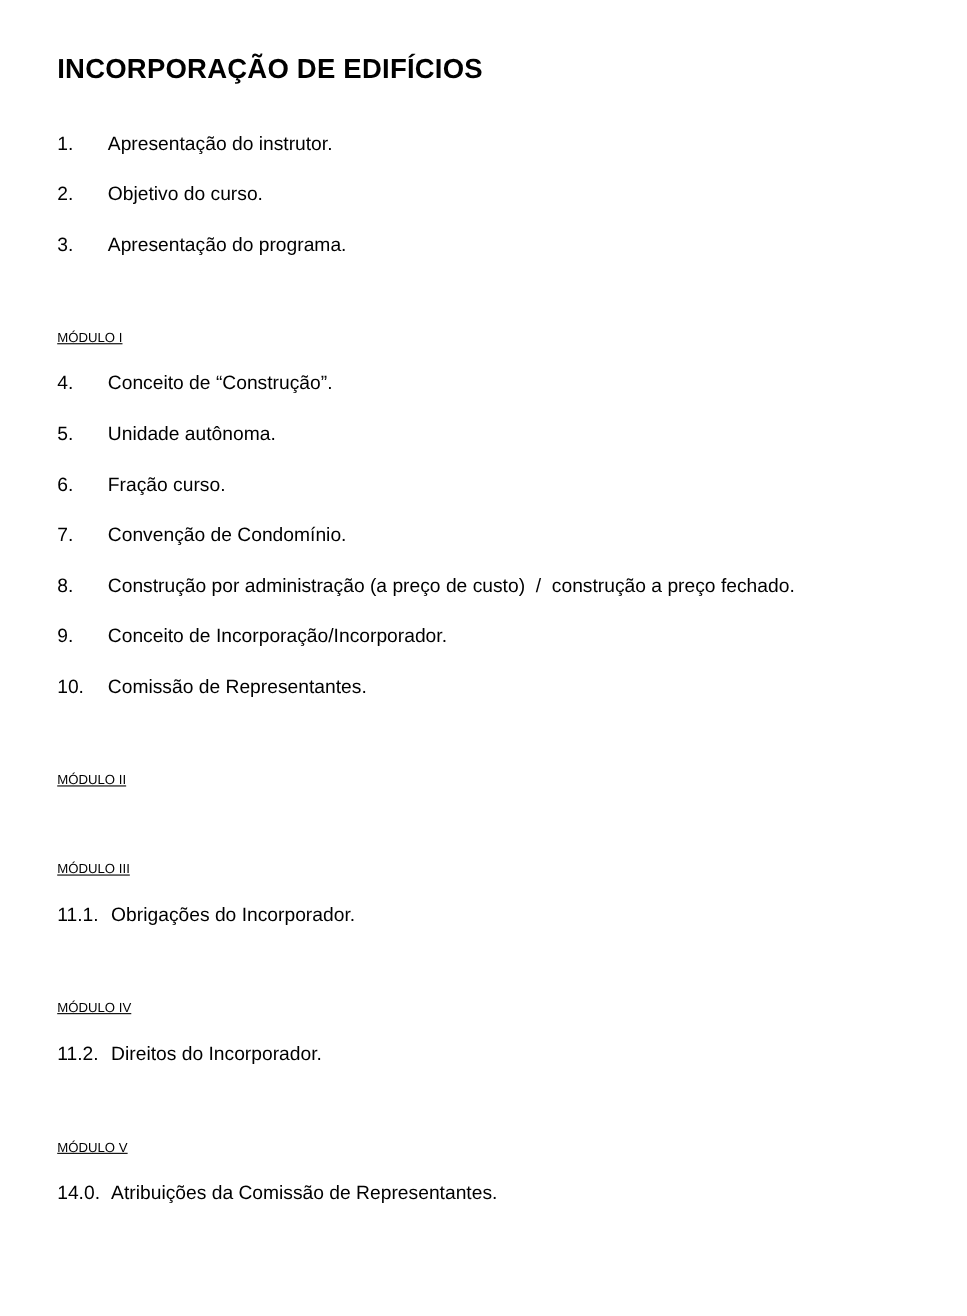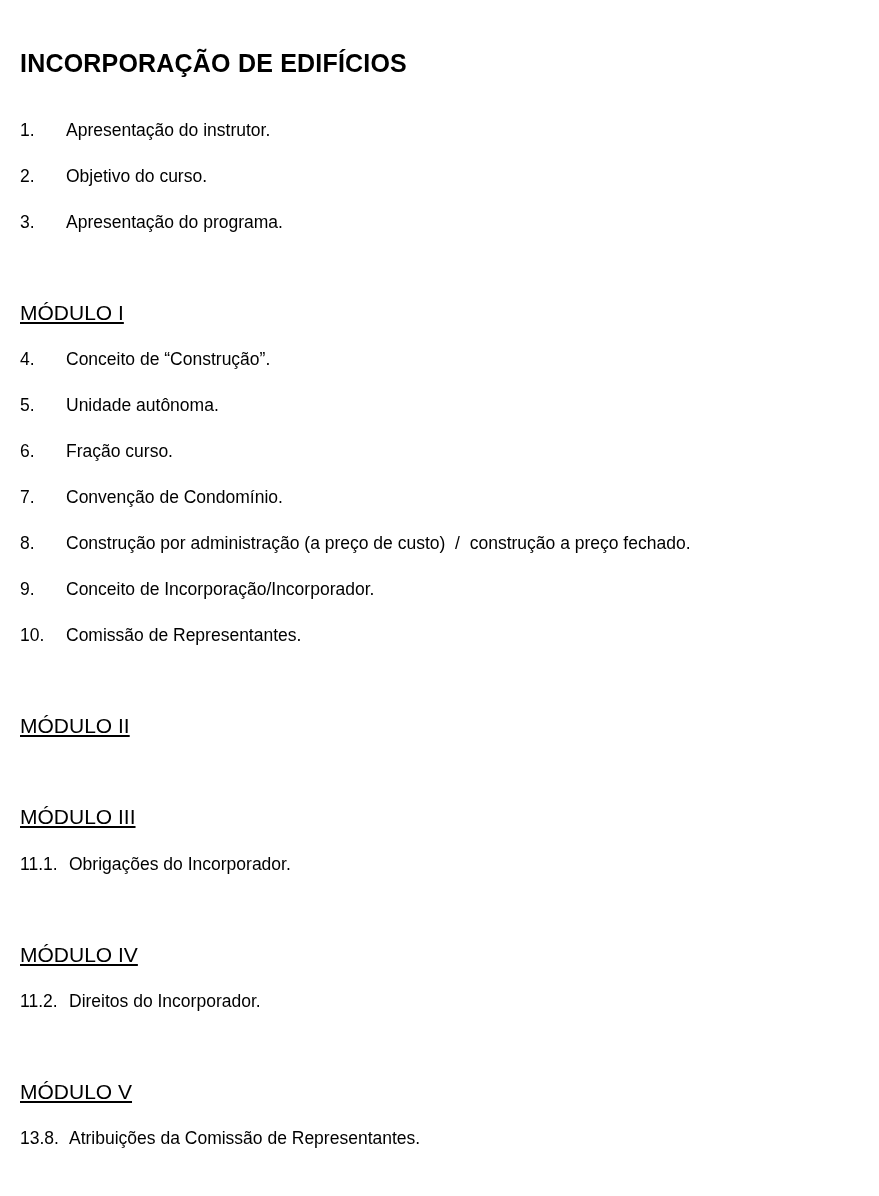--- a/index.html
+++ b/index.html
@@ -13,21 +13,21 @@
     font-family: "Liberation Sans", sans-serif;
     color: #000000;
     position: relative;
     overflow: hidden;
   }
   .page {
     position: relative;
     width: 879px;
     height: 1196px;
     box-sizing: border-box;
-    padding: 40px 40px 0 20px;
+    padding: 40px 40px 0 52px;
   }
   .doc-title {
     font-size: 25px;
     font-weight: bold;
     letter-spacing: 0.2px;
     margin: 8px 0 0 0;
     line-height: 1.2;
   }
   .content {
     margin-top: 42px;
@@ -43,21 +43,21 @@
   .item .num {
     display: inline-block;
     width: 46px;
     flex: 0 0 46px;
   }
   .item .txt {
     display: inline-block;
     white-space: pre-wrap;
   }
   .module {
-    font-size: 21px;
+    font-size: 12px;
     line-height: 1.2;
     text-decoration: underline;
     margin-top: 42px;
     margin-bottom: 24px;
     display: inline-block;
   }
   .module-wrap {
     display: block;
   }
   .sub-item {
@@ -156,19 +156,19 @@
         <span class="num">11.2.</span>
         <span class="txt">Direitos do Incorporador.</span>
       </div>
     </div>
 
     <div>
       <div class="module-wrap">
         <span class="module">MÓDULO V</span>
       </div>
       <div class="sub-item">
-        <span class="num">13.8.</span>
+        <span class="num">14.0.</span>
         <span class="txt">Atribuições da Comissão de Representantes.</span>
       </div>
     </div>
 
   </div>
 </div>
 
 </body></html>

